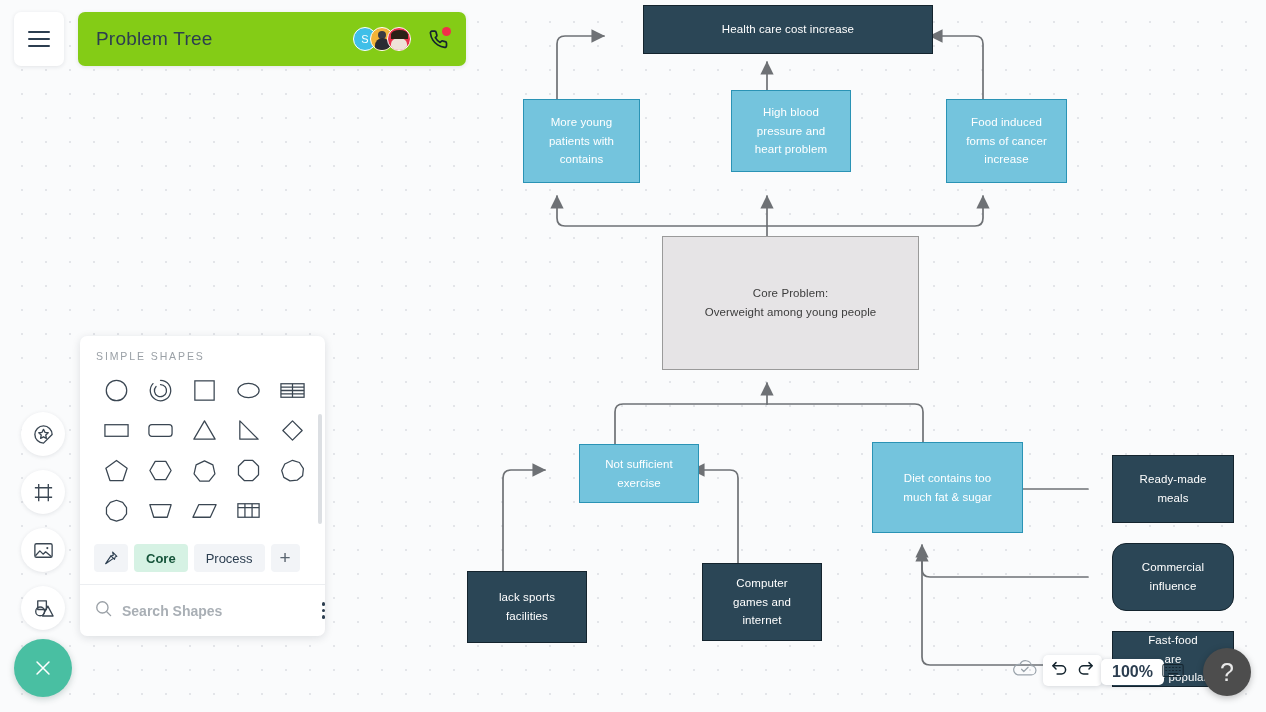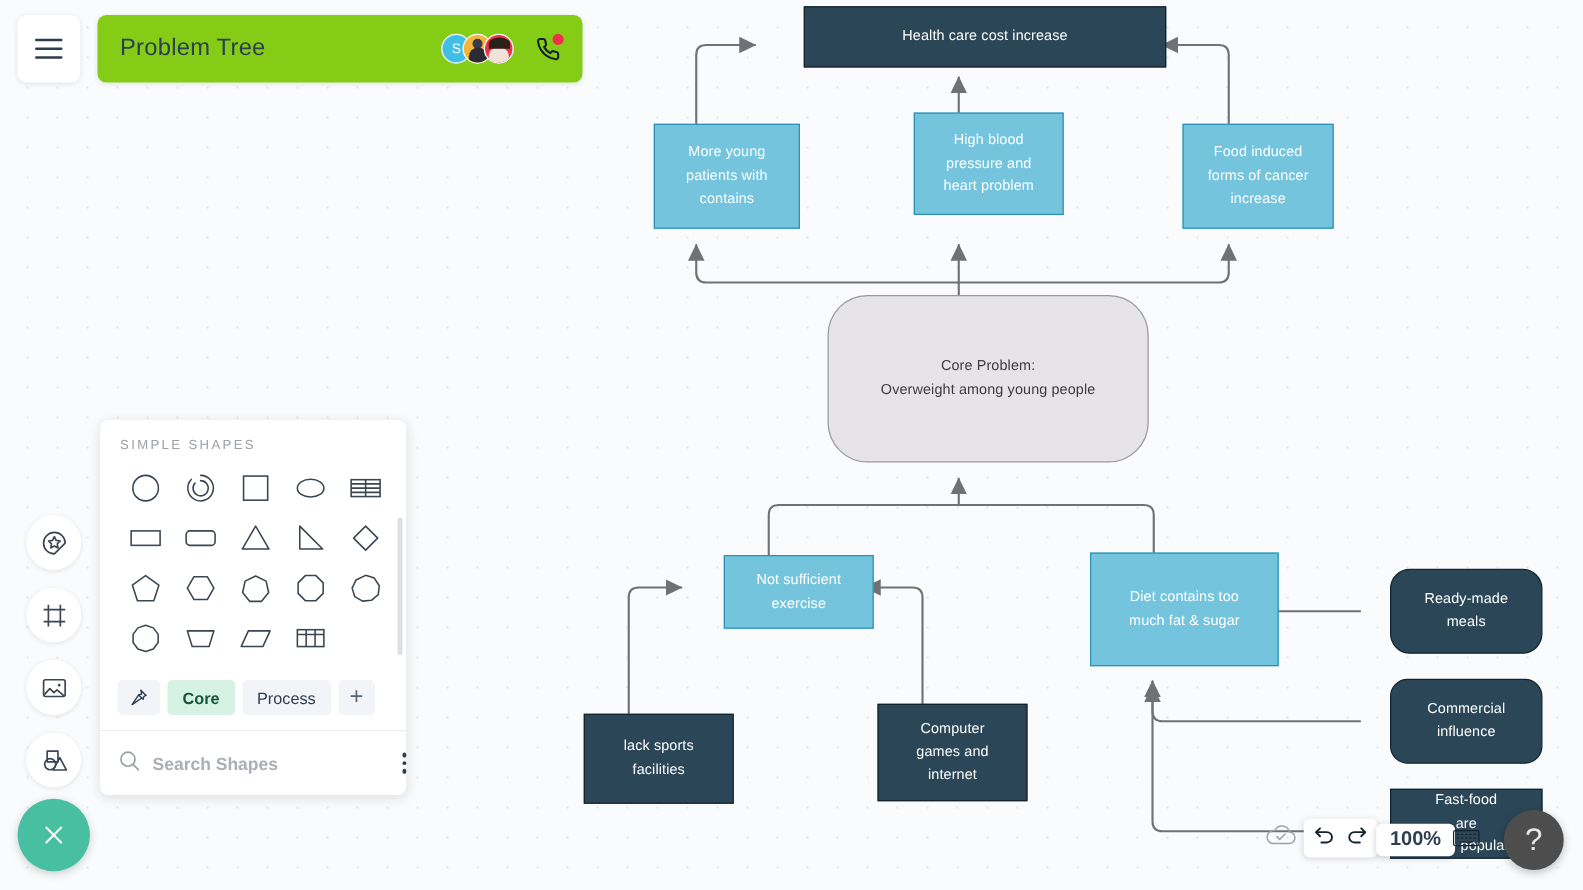--- a/index.html
+++ b/index.html
@@ -230,21 +230,21 @@
             <span>heart    problem</span>
           </span>
         </div>
         <div class="node light" style="left: 922px; top: 99px; width: 121px; height: 84px;">
           <span>
             <span>Food    induced</span>
             <span>forms    of  cancer</span>
             <span>increase</span>
           </span>
         </div>
-        <div class="node core" style="left: 638px; top: 236px; width: 257px; height: 134px; border-radius: 32px;">
+        <div class="node core" style="left: 638px; top: 236px; width: 257px; height: 134px;">
           <span>
             <span>Core    Problem:</span>
             <span>Overweight        among     young     people</span>
           </span>
         </div>
         <div class="node light" style="left: 555px; top: 444px; width: 120px; height: 59px;">
           <span>
             <span>Not   sufficient</span>
             <span>exercise</span>
           </span>
@@ -261,21 +261,21 @@
             <span>facilities</span>
           </span>
         </div>
         <div class="node dark" style="left: 678px; top: 563px; width: 120px; height: 78px;">
           <span>
             <span>Computer</span>
             <span>games     and</span>
             <span>internet</span>
           </span>
         </div>
-        <div class="node dark" style="left: 1088px; top: 455px; width: 122px; height: 68px; border-radius: 16px;">
+        <div class="node dark" style="left: 1088px; top: 455px; width: 122px; height: 68px;">
           <span>
             <span>Ready-made</span>
             <span>meals</span>
           </span>
         </div>
         <div class="node dark" style="left: 1088px; top: 543px; width: 122px; height: 68px; border-radius: 14px;">
           <span>
             <span>Commercial</span>
             <span>influence</span>
           </span>

